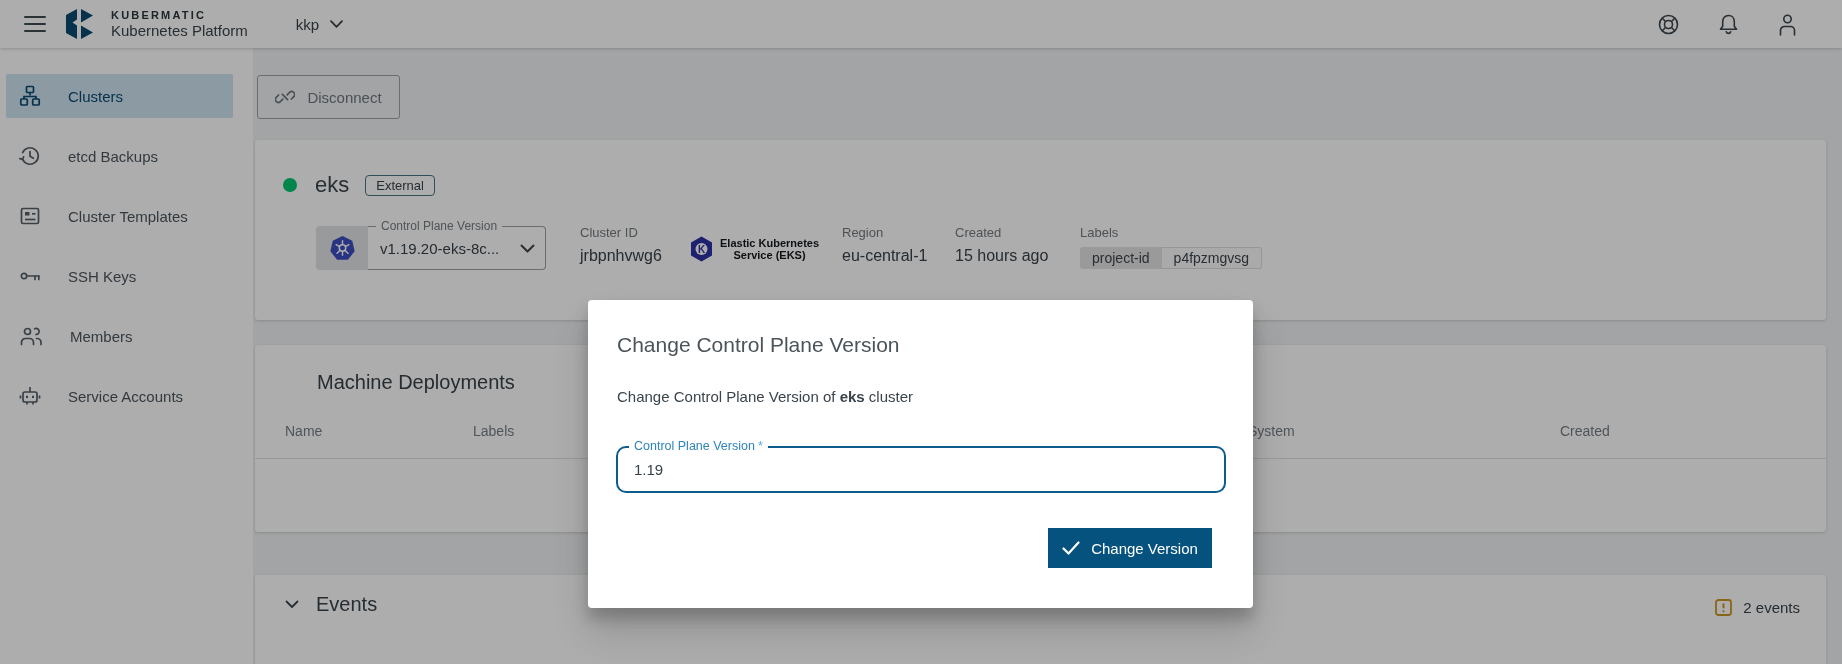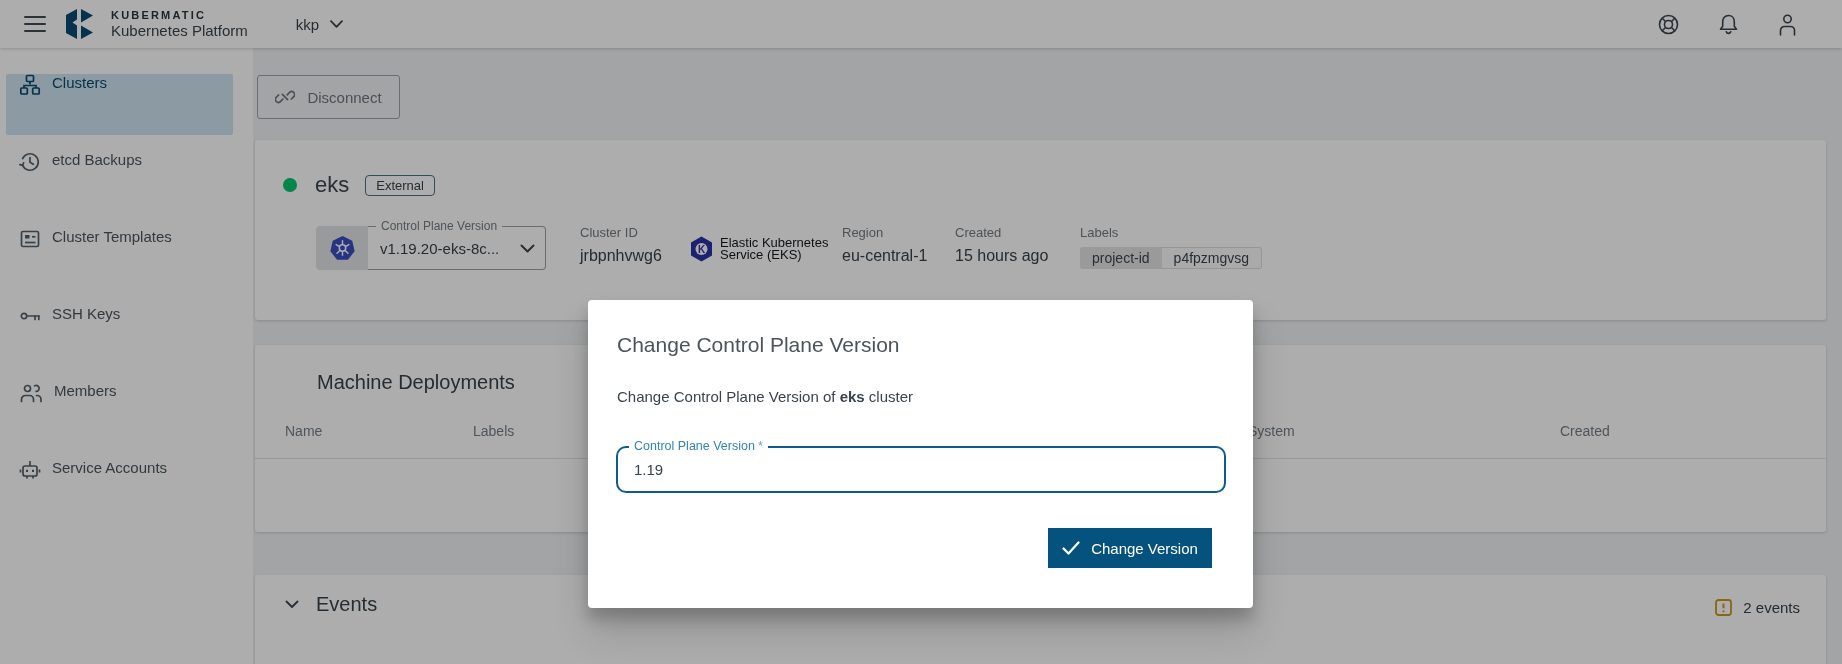--- a/index.html
+++ b/index.html
@@ -14,21 +14,21 @@
   .logo{margin-left:18px;}
   .brand{margin-left:13px;line-height:1.1;}
   .brand-top{font-size:11px;font-weight:bold;letter-spacing:2.2px;color:#2b353b;}
   .brand-bot{font-size:15px;color:#3c464d;margin-top:2px;}
   .proj{margin-left:48px;display:flex;align-items:center;gap:11px;font-size:15px;color:#37424a;cursor:pointer;}
   .top-actions{margin-left:auto;display:flex;align-items:center;gap:38px;}
   .top-actions .icn{cursor:pointer;display:flex;}
 
   
   .sidebar{position:absolute;left:0;top:48px;width:253px;height:616px;background:#fff;padding-top:26px;z-index:1;}
-  .side-item{height:61px;margin:0 20px 16px 6px;display:flex;align-items:flex-start;padding-left:13px;gap:11px;
+  .side-item{height:44px;margin:0 20px 16px 6px;display:flex;align-items:center;padding-left:13px;gap:27px;
     font-size:15px;color:#4b565e;border-radius:2px;cursor:pointer;}
   .side-item.active{background:#cfe3f1;color:#0a4a70;font-weight:400;}
 
   
   .main{position:absolute;left:253px;top:48px;width:1793px;height:616px;}
   .card{position:absolute;left:2px;width:1571px;background:#fff;border-radius:3px;box-shadow:0 1px 3px rgba(0,0,0,.16);}
 
   .btn-disconnect{position:absolute;left:4px;top:27px;height:44px;width:143px;border:1px solid #9aa3a9;border-radius:3px;
     background:transparent;display:flex;align-items:center;justify-content:center;gap:12px;
     font-size:15px;color:#6e767e;cursor:pointer;}
@@ -45,21 +45,21 @@
     display:flex;align-items:center;padding:0 10px 0 12px;cursor:pointer;}
   .cp-field .flabel{position:absolute;top:-8px;left:8px;background:#fff;padding:0 5px;font-size:12px;color:#757d83;white-space:nowrap;}
   .cp-value{font-size:15px;color:#37424a;white-space:nowrap;overflow:hidden;max-width:128px;}
   .cp-chevron{margin-left:auto;display:flex;}
 
   .detail{position:absolute;top:85px;}
   .detail .dlabel{font-size:13px;color:#72797f;margin-bottom:7px;}
   .detail .dvalue{font-size:16px;color:#37424a;}
   .d-clusterid{left:325px;} .d-region{left:587px;} .d-created{left:700px;} .d-labels{left:825px;}
   .provider{position:absolute;left:435px;top:96px;display:flex;align-items:center;gap:7px;}
-  .provider .ptext{font-size:13px;font-weight:normal;color:#15191d;line-height:12.5px;}
+  .provider .ptext{font-size:11px;font-weight:bold;color:#15191d;line-height:12.5px;text-align:center;}
   .chips{display:flex;margin-top:5px;}
   .chip-key{background:#e4e4e4;border-radius:3px 0 0 3px;padding:3px 12px;font-size:14px;color:#3c464d;}
   .chip-val{background:#fbfbfb;border:1px solid #ddd;border-left:none;border-radius:0 3px 3px 0;padding:2px 12px;font-size:14px;color:#3c464d;}
 
   .md-card{top:297px;height:187px;}
   .md-title{position:absolute;left:62px;top:26px;font-size:20px;font-weight:500;color:#37424a;}
   .md-headrow{position:absolute;left:0;top:78px;width:100%;height:22px;}
   .md-headrow span{position:absolute;font-size:14px;color:#757d85;}
   .mh-0{left:30px;} .mh-1{left:218px;} .mh-2{left:993px;} .mh-3{left:1305px;}
   .md-divider{position:absolute;left:0;top:113px;width:100%;border-bottom:1px solid #e2e2e2;}

